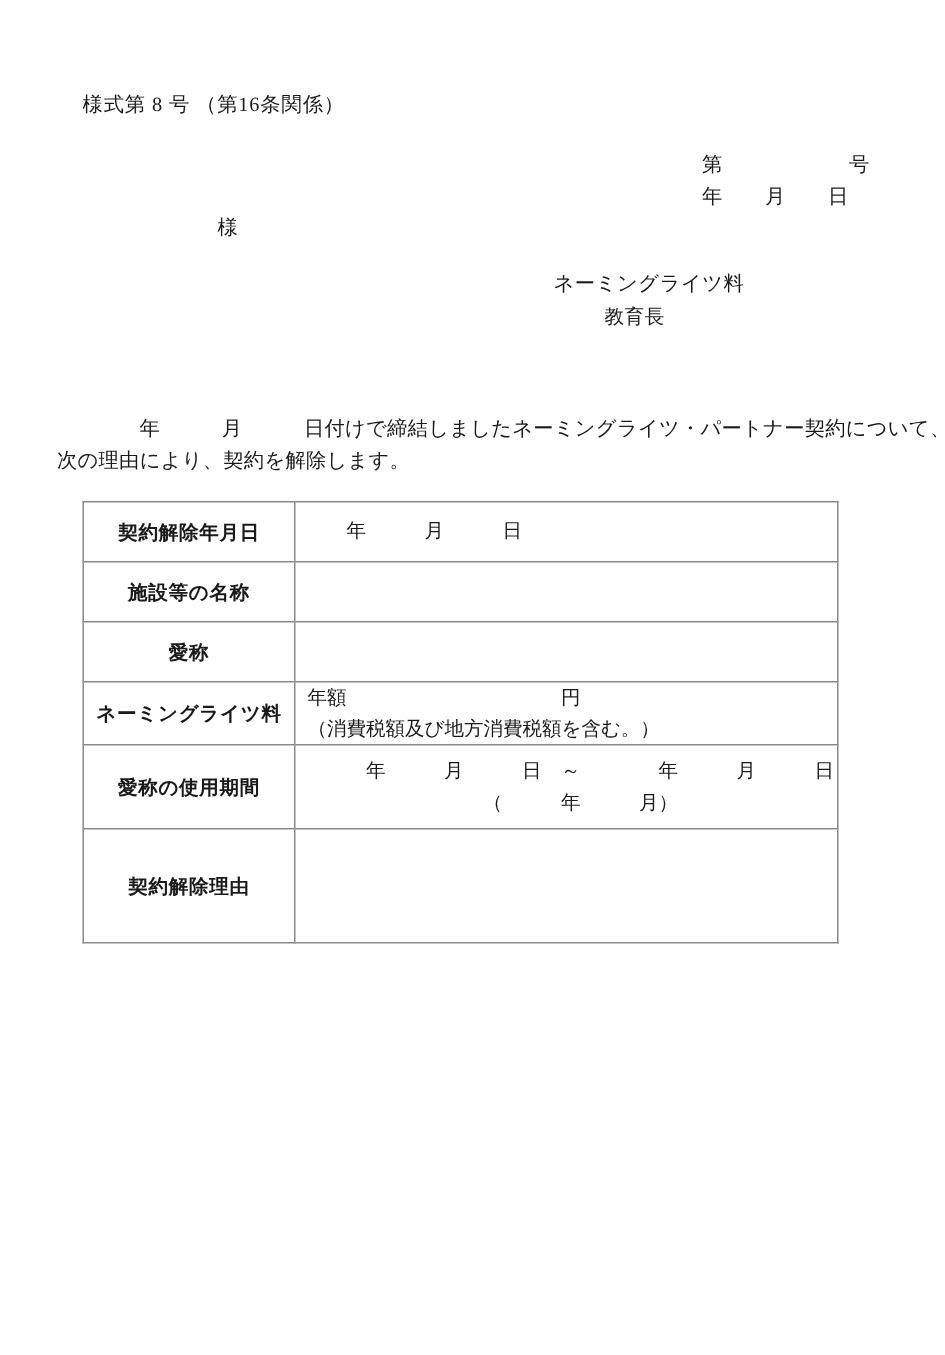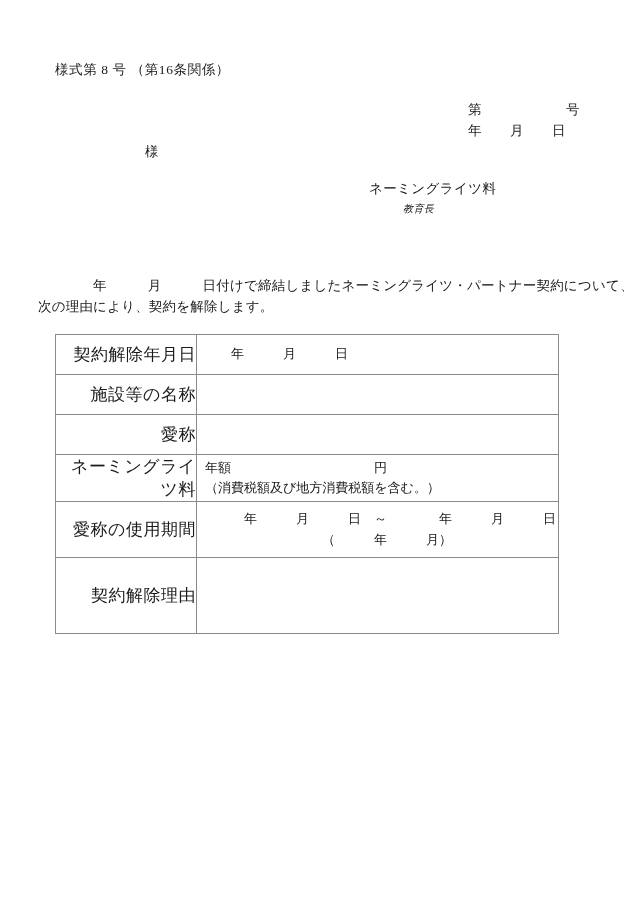--- a/index.html
+++ b/index.html
@@ -52,23 +52,22 @@
   }
   #issuer-org {
     left: 369px;
     top: 180px;
     font-size: 13.5px;
     letter-spacing: 0.4px;
   }
   #issuer-title {
     left: 403px;
     top: 202px;
-    font-size: 10px;
+    font-size: 13px;
     letter-spacing: 0.4px;
-    font-style: italic;
   }
 
   
   #doc-title {
     left: 93px;
     top: 236px;
     font-size: 13.8px;
     letter-spacing: 0.25px;
   }
 
@@ -96,23 +95,24 @@
     table-layout: fixed;
     font-size: 13px;
   }
   #detail-table td {
     border: 1px solid #8a8a8a;
     padding: 0;
     vertical-align: middle;
   }
   #detail-table td.label {
     width: 140px;
-    text-align: right;
+    text-align: center;
     letter-spacing: 0.5px;
-    font-size: 17px;
+    font-size: 13px;
+    font-weight: bold;
   }
   #detail-table td.value {
     width: 353px;
     text-align: left;
     padding-left: 8px;
     white-space: pre;
     line-height: 1.55;
   }
 
   .r-40  { height: 40px; }

